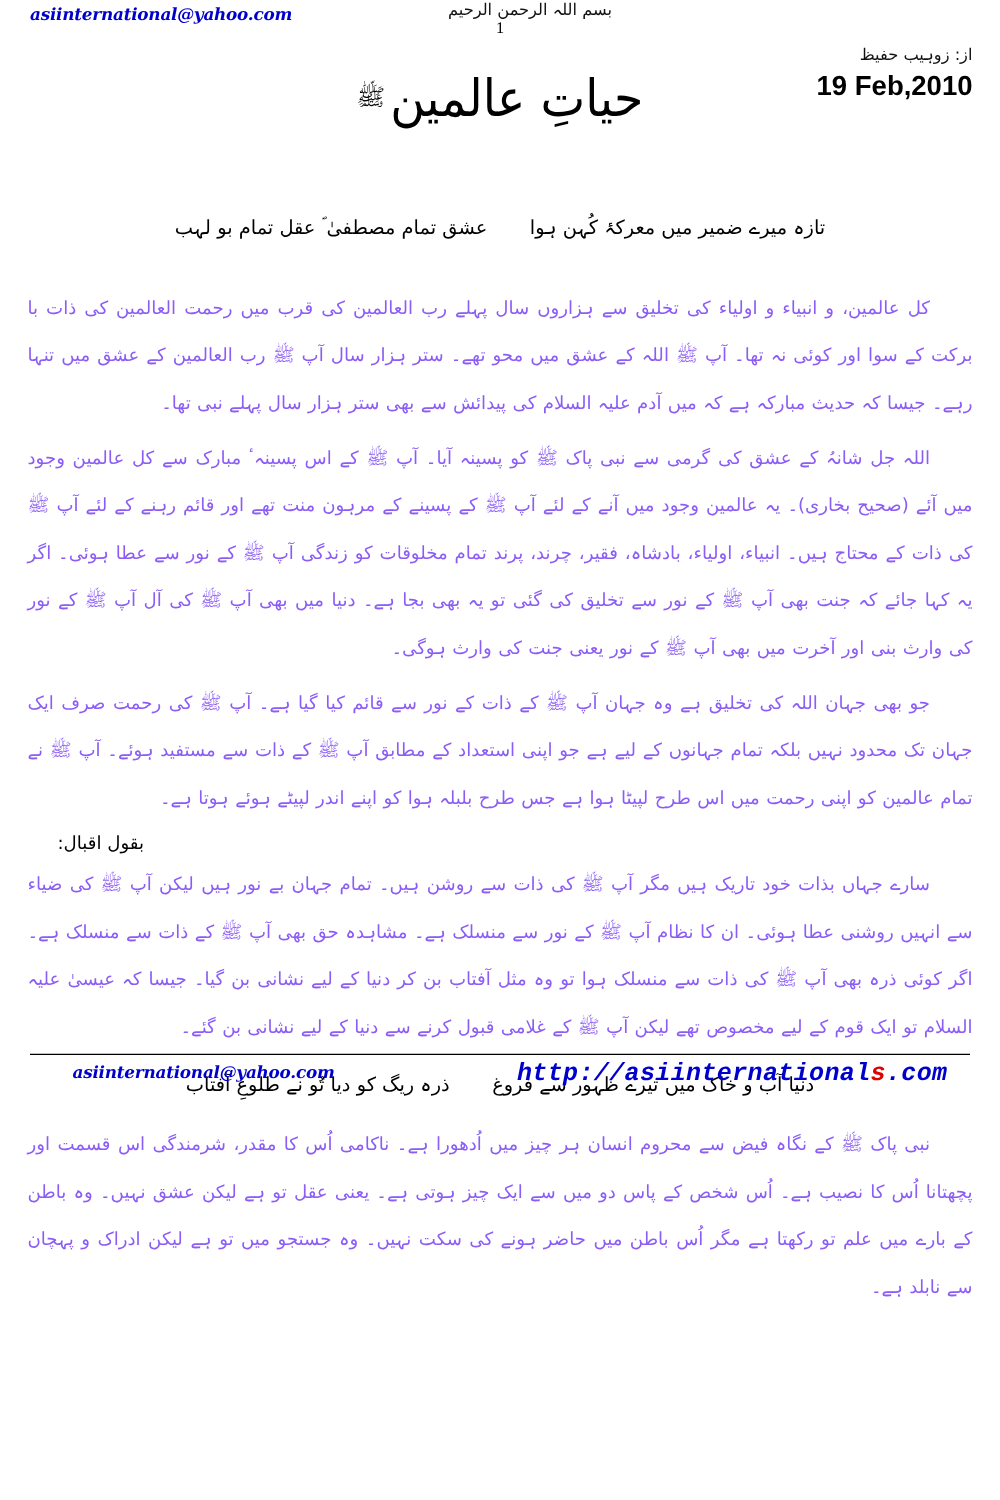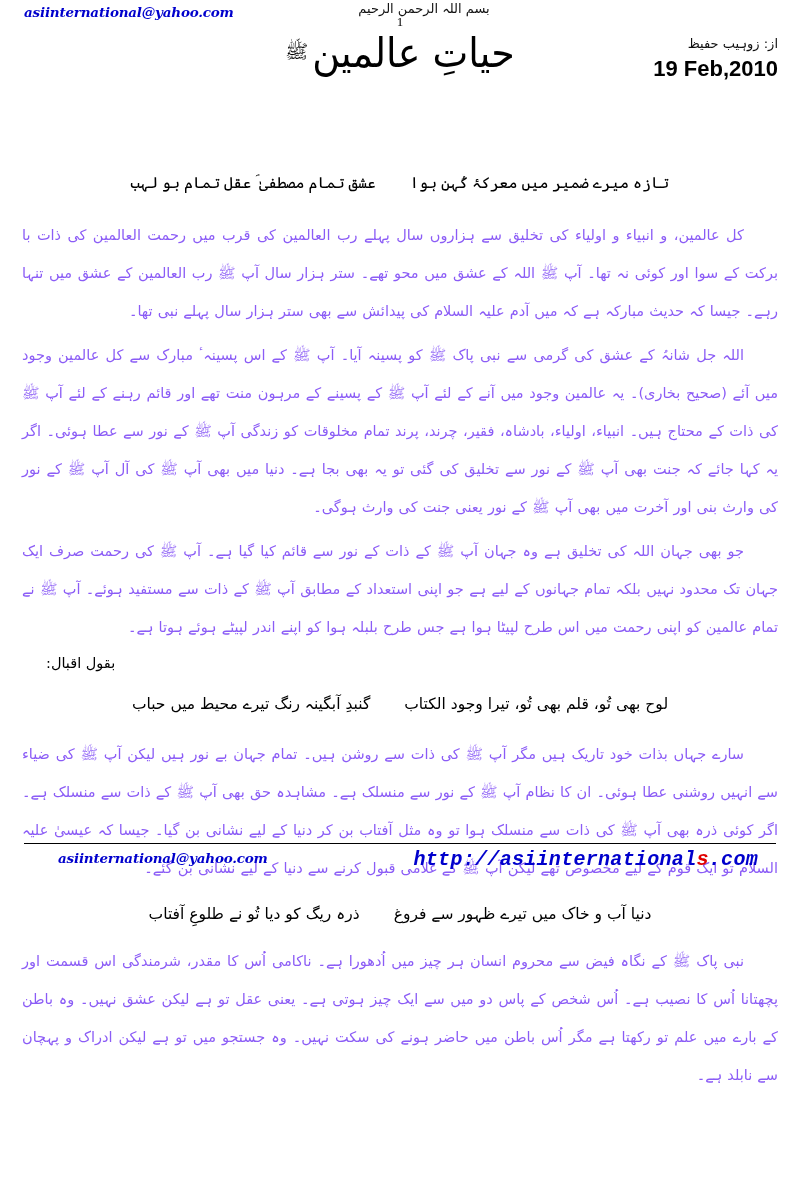--- a/index.html
+++ b/index.html
@@ -87,21 +87,21 @@
     direction: ltr;
     font-family: "Liberation Sans", sans-serif;
     font-weight: bold;
     font-size: 22px;
     color: #000000;
     white-space: nowrap;
   }
 
   .hdr-title {
     position: absolute;
-    top: 28px;
+    top: 54px;
     left: 0;
     right: 0;
     text-align: center;
     direction: rtl;
   }
   .hdr-title .title-text {
     display: inline-block;
     font-family: "DejaVu Sans", sans-serif;
     font-size: 38px;
     font-weight: 500;
@@ -134,21 +134,21 @@
     text-align: center;
     margin: 0;
     padding: 0 8px;
   }
   .couplet .hemistich {
     display: inline-block;
     vertical-align: baseline;
   }
   .couplet .hemistich.first { margin-left: 34px; }
 
-  .couplet-1 { margin-top: 56px; margin-bottom: 20px; font-family: Liberation Serif, serif; }
+  .couplet-1 { margin-top: 56px; margin-bottom: 32px; }
   .couplet-2 { margin-top: 12px; margin-bottom: 16px; }
   .couplet-3 { margin-top: 12px; margin-bottom: 14px; }
 
   .para {
     direction: rtl;
     text-align: justify;
     text-align-last: right;
     font-family: "DejaVu Sans", sans-serif;
     font-size: 14.5px;
     line-height: 2.62;
@@ -244,23 +244,20 @@
     </div>
 
     <p class="para">کل عالمین، و انبیاء و اولیاء کی تخلیق سے ہزاروں سال پہلے رب العالمین کی قرب میں رحمت العالمین کی ذات با برکت کے سوا اور کوئی نہ تھا۔ آپ ﷺ اللہ کے عشق میں محو تھے۔ ستر ہزار سال آپ ﷺ رب العالمین کے عشق میں تنہا رہے۔ جیسا کہ حدیث مبارکہ ہے کہ میں آدم علیہ السلام کی پیدائش سے بھی ستر ہزار سال پہلے نبی تھا۔</p>
 
     <p class="para">اللہ جل شانہُ کے عشق کی گرمی سے نبی پاک ﷺ کو پسینہ آیا۔ آپ ﷺ کے اس پسینہٴ مبارک سے کل عالمین وجود میں آئے (صحیح بخاری)۔ یہ عالمین وجود میں آنے کے لئے آپ ﷺ کے پسینے کے مرہون منت تھے اور قائم رہنے کے لئے آپ ﷺ کی ذات کے محتاج ہیں۔ انبیاء، اولیاء، بادشاہ، فقیر، چرند، پرند تمام مخلوقات کو زندگی آپ ﷺ کے نور سے عطا ہوئی۔ اگر یہ کہا جائے کہ جنت بھی آپ ﷺ کے نور سے تخلیق کی گئی تو یہ بھی بجا ہے۔ دنیا میں بھی آپ ﷺ کی آل آپ ﷺ کے نور کی وارث بنی اور آخرت میں بھی آپ ﷺ کے نور یعنی جنت کی وارث ہوگی۔</p>
 
     <p class="para tight">جو بھی جہان اللہ کی تخلیق ہے وہ جہان آپ ﷺ کے ذات کے نور سے قائم کیا گیا ہے۔ آپ ﷺ کی رحمت صرف ایک جہان تک محدود نہیں بلکہ تمام جہانوں کے لیے ہے جو اپنی استعداد کے مطابق آپ ﷺ کے ذات سے مستفید ہوئے۔ آپ ﷺ نے تمام عالمین کو اپنی رحمت میں اس طرح لپیٹا ہوا ہے جس طرح بلبلہ ہوا کو اپنے اندر لپیٹے ہوئے ہوتا ہے۔</p>
 
     <div class="attrib">بقول اقبال:</div>
 
-    <div class="couplet couplet-2">
-      <span class="hemistich first">لوح بھی تُو، قلم بھی تُو، تیرا وجود الکتاب</span><span class="hemistich">گنبدِ آبگینہ رنگ تیرے محیط میں حباب</span>
-    </div>
 
     <p class="para tight">سارے جہاں بذات خود تاریک ہیں مگر آپ ﷺ کی ذات سے روشن ہیں۔ تمام جہان بے نور ہیں لیکن آپ ﷺ کی ضیاء سے انہیں روشنی عطا ہوئی۔ ان کا نظام آپ ﷺ کے نور سے منسلک ہے۔ مشاہدہ حق بھی آپ ﷺ کے ذات سے منسلک ہے۔ اگر کوئی ذرہ بھی آپ ﷺ کی ذات سے منسلک ہوا تو وہ مثل آفتاب بن کر دنیا کے لیے نشانی بن گیا۔ جیسا کہ عیسیٰ علیہ السلام تو ایک قوم کے لیے مخصوص تھے لیکن آپ ﷺ کے غلامی قبول کرنے سے دنیا کے لیے نشانی بن گئے۔</p>
 
     <div class="couplet couplet-3">
       <span class="hemistich first">دنیا آب و خاک میں تیرے ظہور سے فروغ</span><span class="hemistich">ذرہ ریگ کو دیا تُو نے طلوعِ آفتاب</span>
     </div>
 
     <p class="para">نبی پاک ﷺ کے نگاہ فیض سے محروم انسان ہر چیز میں اُدھورا ہے۔ ناکامی اُس کا مقدر، شرمندگی اس قسمت اور پچھتانا اُس کا نصیب ہے۔ اُس شخص کے پاس دو میں سے ایک چیز ہوتی ہے۔ یعنی عقل تو ہے لیکن عشق نہیں۔ وہ باطن کے بارے میں علم تو رکھتا ہے مگر اُس باطن میں حاضر ہونے کی سکت نہیں۔ وہ جستجو میں تو ہے لیکن ادراک و پہچان سے نابلد ہے۔</p>
 
   </div>

